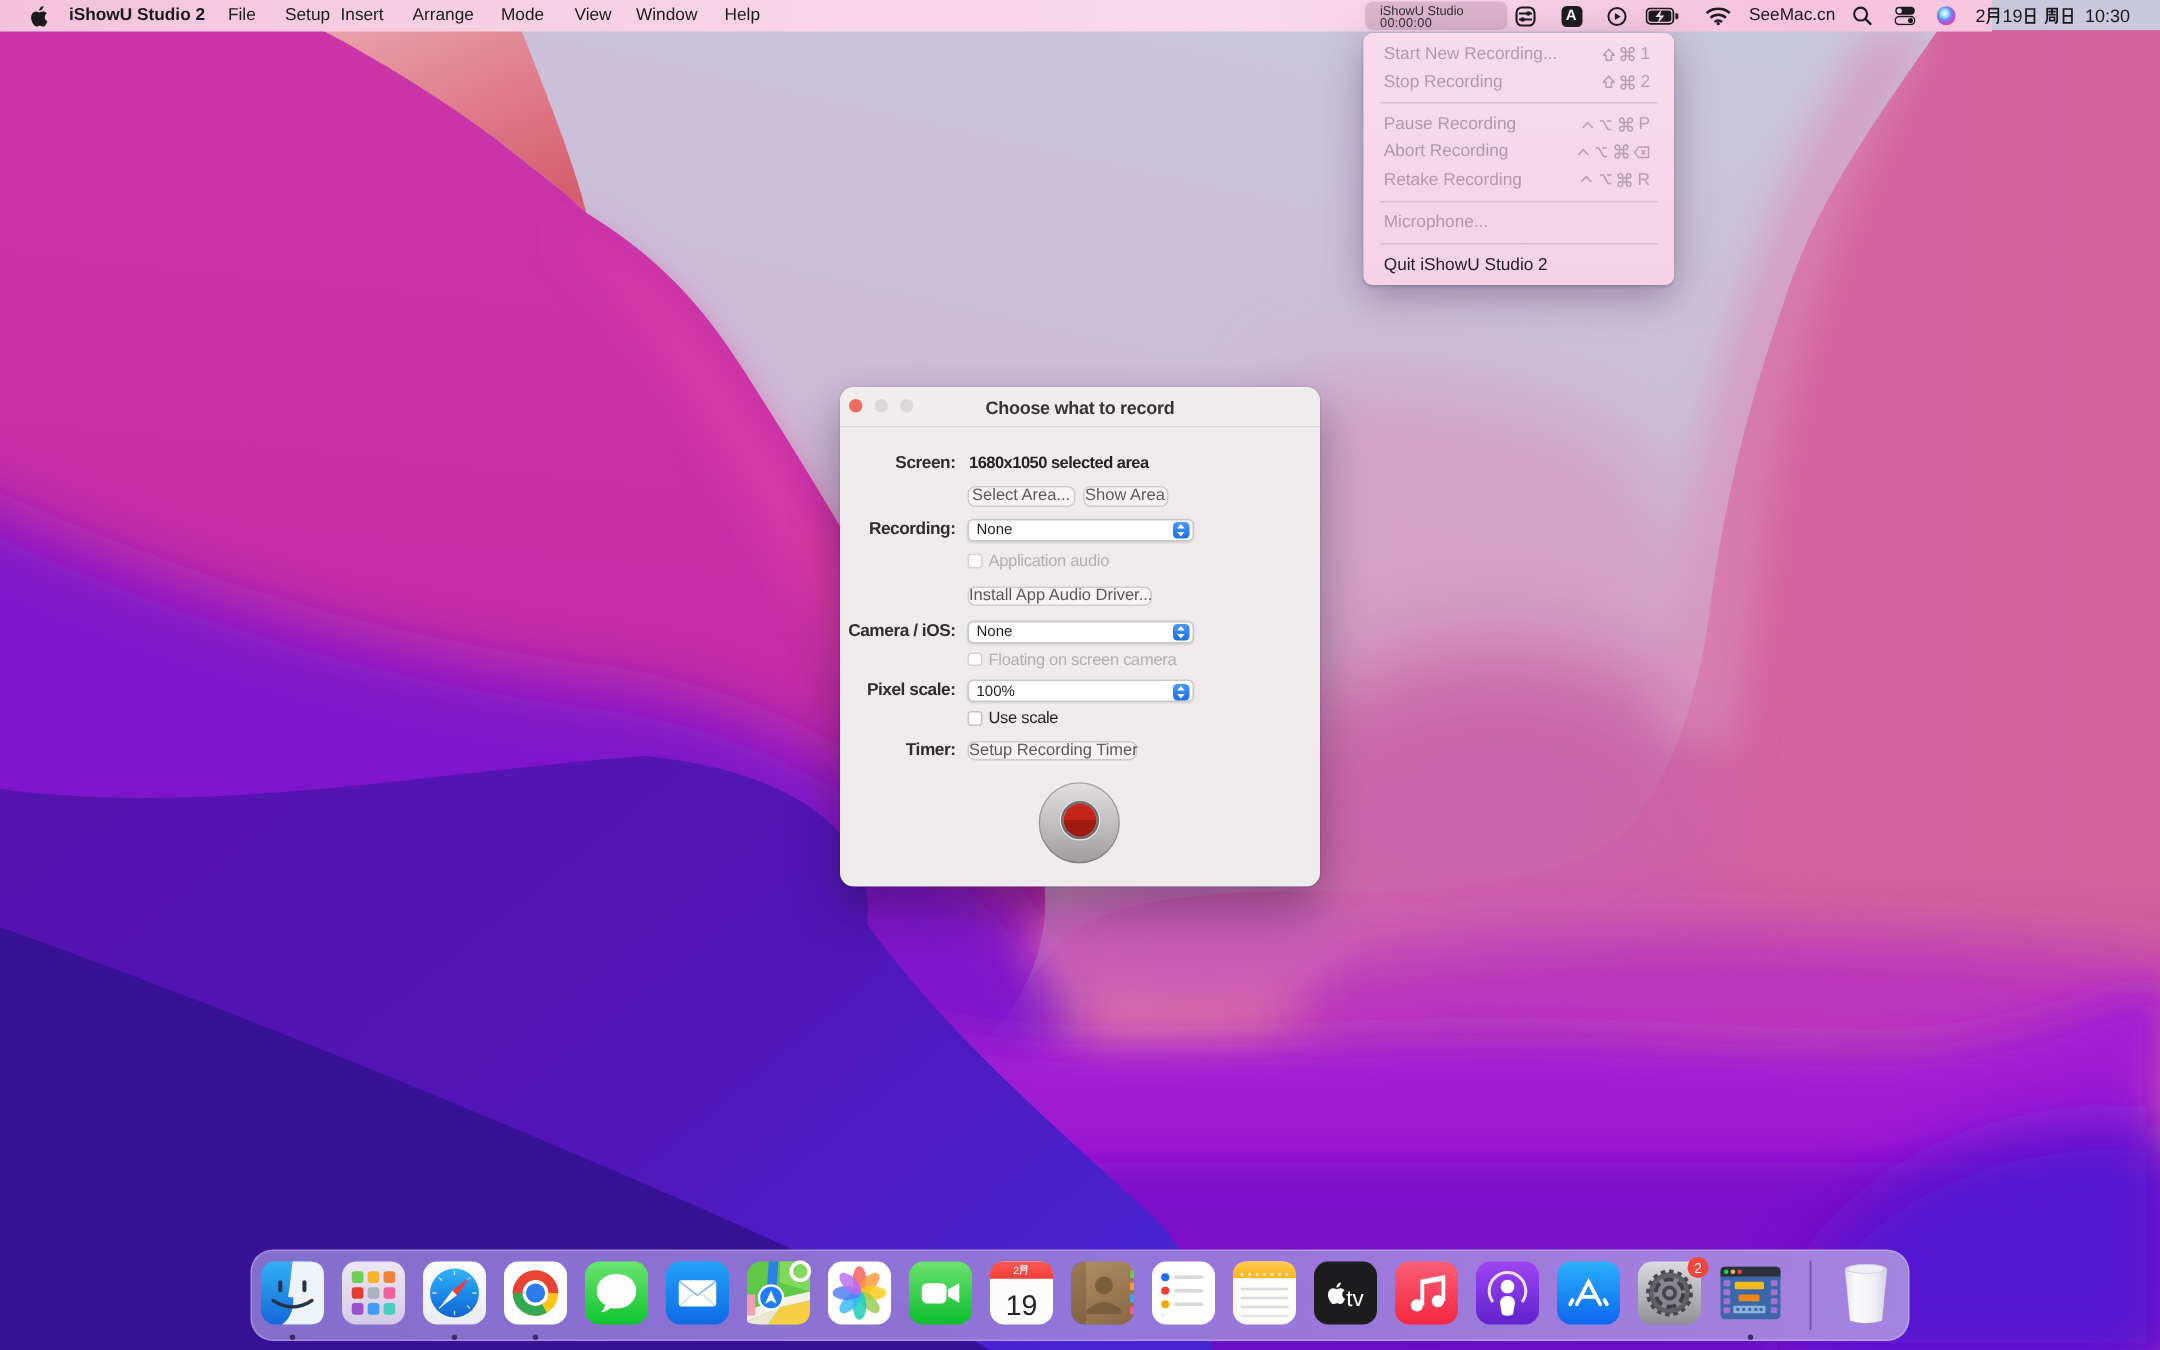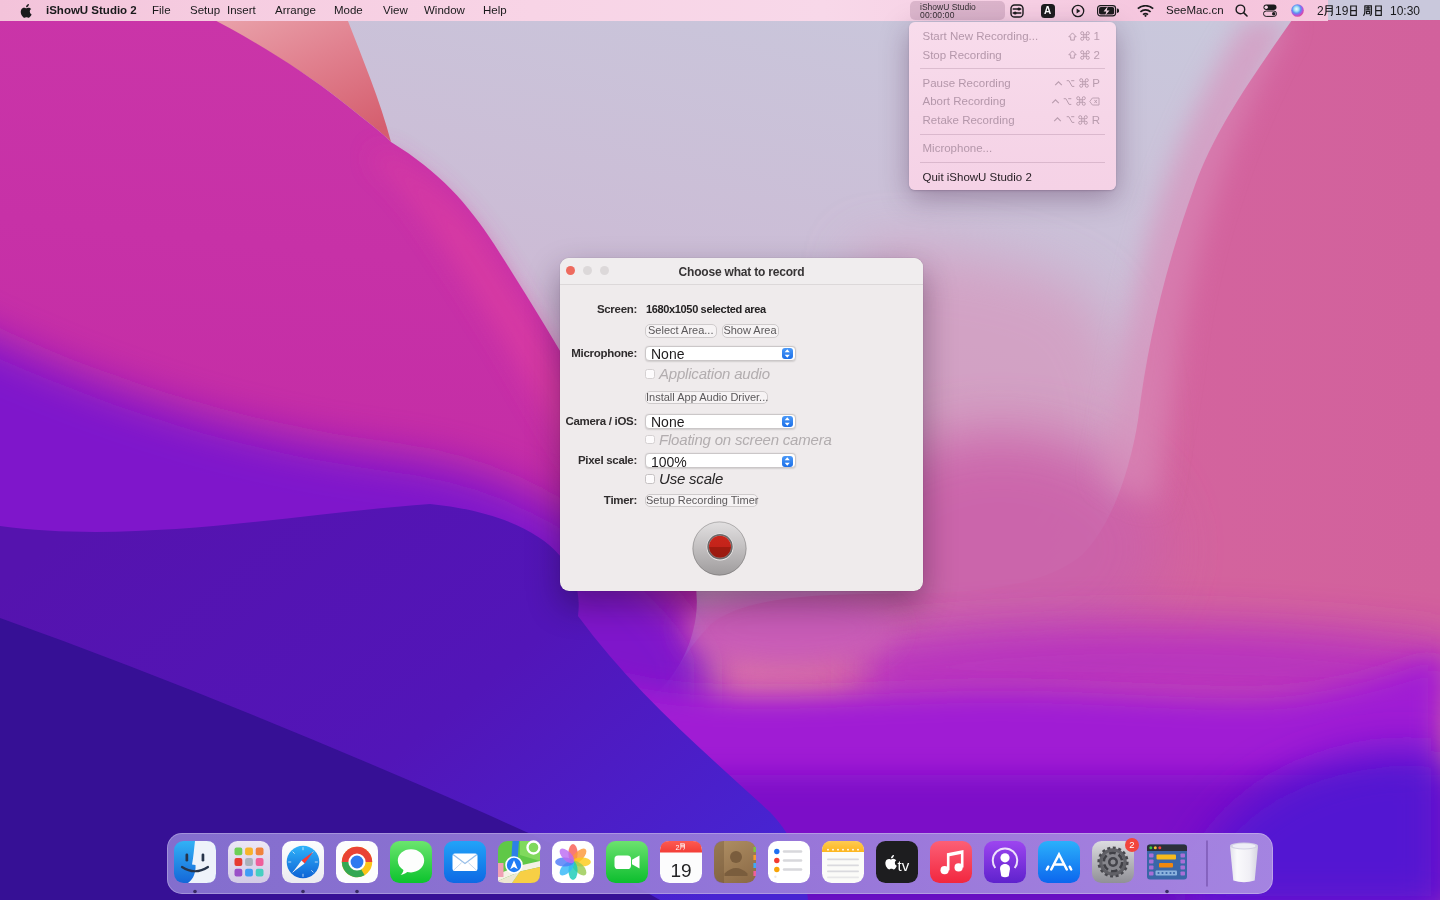--- a/index.html
+++ b/index.html
@@ -11,34 +11,34 @@
 .mitem{position:absolute;top:0;height:21px;line-height:21px;white-space:nowrap;}
 
 #ddmenu{position:absolute;left:909px;top:22px;width:207px;height:168px;border-radius:6px;
  background:linear-gradient(180deg,#f8dcec 0%,#f6d6e8 55%,#f5d2e6 100%);
  box-shadow:0 8px 28px rgba(60,20,60,0.35),0 1px 2px rgba(60,20,60,0.2);}
 .dditem{position:absolute;left:13.5px;height:18px;line-height:18px;font-size:11.5px;color:#b497aa;white-space:nowrap;}
 .ddsep{position:absolute;left:11px;width:185px;height:1px;background:rgba(80,40,70,0.16);}
 .ddsc{position:absolute;height:18px;display:flex;align-items:center;gap:3.5px;color:#b99cae;font-size:11.5px;}
 
 #dlg{position:absolute;left:560px;top:258px;width:320px;height:333px;border-radius:9px;
- background:#efebec;box-shadow:0 14px 32px rgba(30,10,40,0.4),0 0 1px rgba(0,0,0,0.35);padding-left:43px;}
+ background:#efebec;box-shadow:0 14px 32px rgba(30,10,40,0.4),0 0 1px rgba(0,0,0,0.35);}
 #dlgtitle{position:absolute;left:0;top:0;width:100%;height:26px;border-bottom:1px solid #dcd8d9;
  border-radius:9px 9px 0 0;background:#f0edee;}
 .tl{position:absolute;top:8px;width:9px;height:9px;border-radius:50%;}
 .dlabel{position:absolute;font-size:11.5px;letter-spacing:-0.3px;font-weight:bold;color:#2f2c2d;text-align:right;width:75px;left:2px;height:12px;line-height:12px;white-space:nowrap;}
 .dvalue{font-size:12px;color:#232122;}
 .btn{position:absolute;background:#f6f3f4;border:1px solid #cfcbcc;border-radius:5px;
  font-size:11px;color:#5b585a;text-align:center;box-sizing:border-box;line-height:11.5px;white-space:nowrap;}
 .pop{position:absolute;left:644px;width:151px;height:15px;background:#fff;border:0.5px solid #cbc7c8;border-radius:4px;box-sizing:border-box;box-shadow:0 0.5px 1.5px rgba(0,0,0,0.12);}
-.pop span{position:absolute;left:5.5px;top:1.5px;font-size:14px;color:#1f1d1e;line-height:12px;}
+.pop span{position:absolute;left:5.5px;top:1.5px;font-size:10px;color:#1f1d1e;line-height:12px;}
 .stepper{position:absolute;right:2px;top:1.75px;width:10.5px;height:11px;border-radius:3px;
  background:linear-gradient(180deg,#4a99f8,#1c6fe8);}
 .cbx{position:absolute;left:85px;width:9.5px;height:9.5px;border-radius:2.5px;background:#fdfbfc;border:0.5px solid #d5d1d2;box-sizing:border-box;}
-.cblabel{position:absolute;left:99px;font-size:15px;letter-spacing:-0.2px;height:12px;line-height:12px;white-space:nowrap;font-style:italic;}
+.cblabel{position:absolute;left:99px;font-size:11px;letter-spacing:-0.2px;height:12px;line-height:12px;white-space:nowrap;}
 
 #dock{position:absolute;left:167px;top:833px;width:1106px;height:61px;border-radius:15px;
  background:linear-gradient(90deg,rgba(137,117,210,0.93),rgba(150,122,216,0.93) 45%,rgba(170,140,226,0.93));
  box-shadow:inset 0 0 0 1px rgba(255,255,255,0.25);}
 </style></head>
 <body>
 <div id="screen">
 
 <svg class="abs" width="1440" height="900" viewBox="0 0 1440 900" style="left:0;top:0">
 <defs>
@@ -250,21 +250,21 @@
   <div class="tl" style="left:6px;background:#ee6a5e"></div>
   <div class="tl" style="left:23px;background:#dcd8d9"></div>
   <div class="tl" style="left:40px;background:#dcd8d9"></div>
   <div style="position:absolute;width:100%;text-align:center;top:6.5px;font-size:12px;letter-spacing:-0.2px;font-weight:bold;color:#373435">Choose what to record</div>
  </div>
  <div class="dlabel" style="top:45px">Screen:</div>
  <div class="dvalue" style="position:absolute;left:86px;top:45px;font-weight:bold;font-size:11px;letter-spacing:-0.35px">1680x1050 selected area</div>
  <div class="btn" style="left:85px;top:66px;width:71.5px;height:13.5px">Select Area...</div>
  <div class="btn" style="left:161.5px;top:66px;width:57px;height:13.5px">Show Area</div>
 
- <div class="dlabel" style="top:89px">Microphone:</div>
+ <div class="dlabel" style="top:89px">Recording:</div>
  <div class="pop" style="top:87.5px;left:84.5px">
         <span>None</span>
   <div class="stepper">
           <svg style="display:block" width="10.5" height="11" viewBox="0 0 10.5 11">
             <path d="M5.25,1.3 L7.8,4.3 H2.7 Z M5.25,9.7 L2.7,6.7 H7.8 Z" fill="#fff"></path>
           </svg>
         </div>
  </div>
  <div class="cbx" style="top:111px"></div>
  <div class="cblabel" style="top:110px;color:#b2adaf">Application audio</div>

